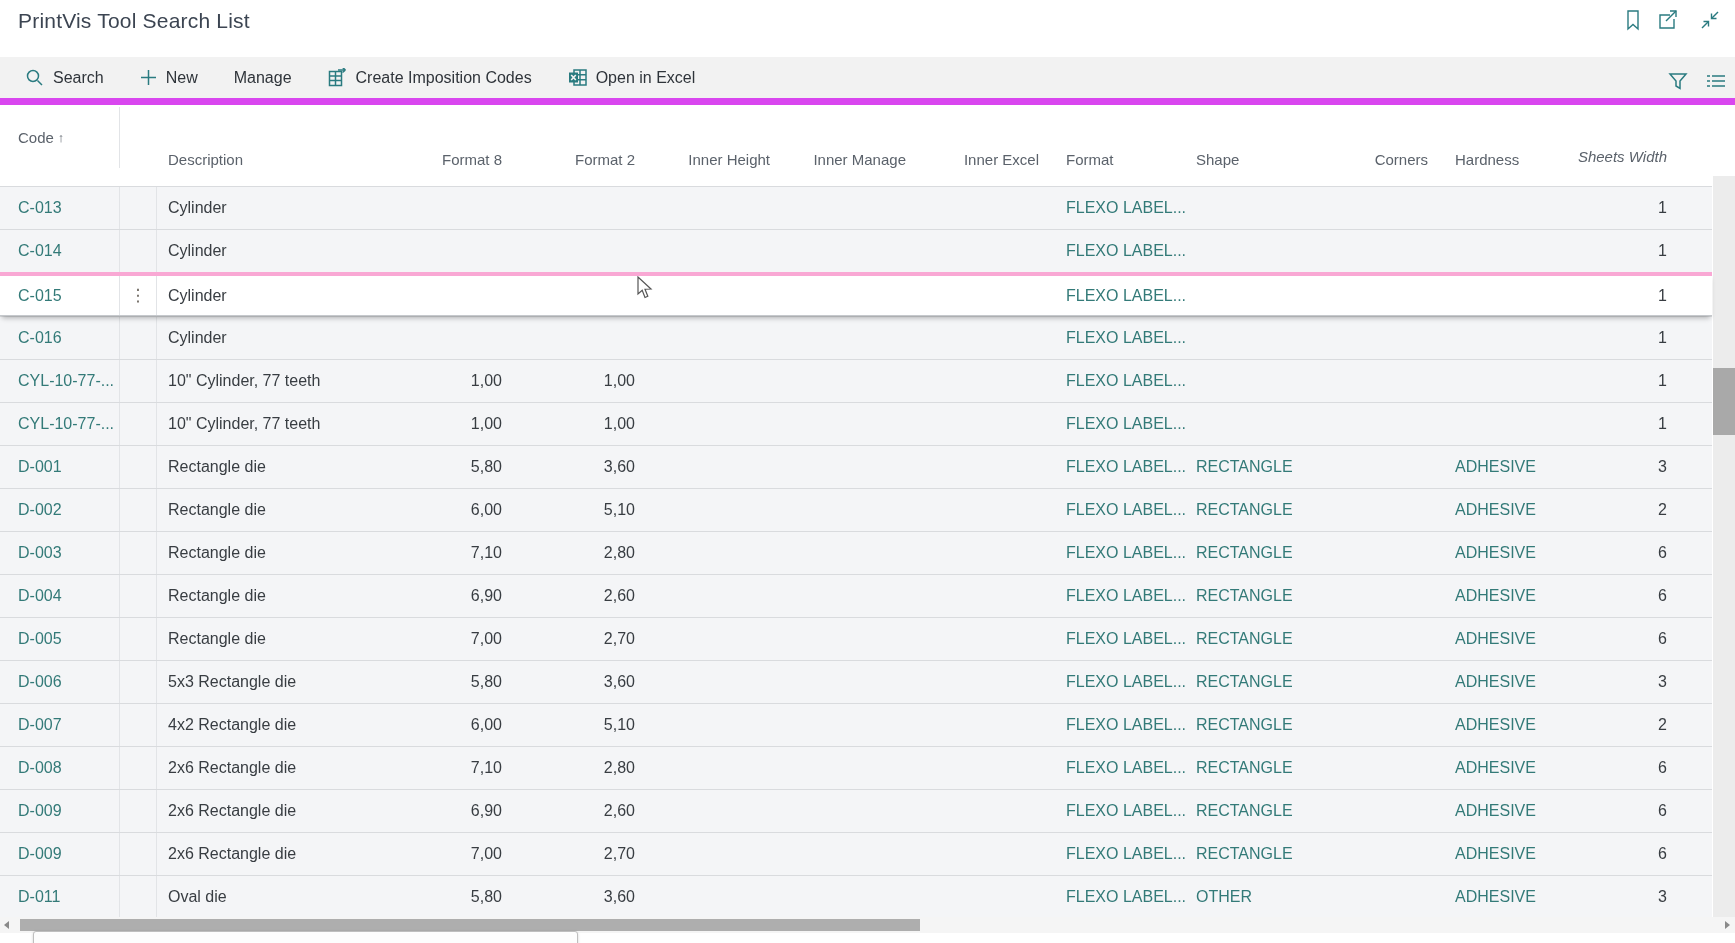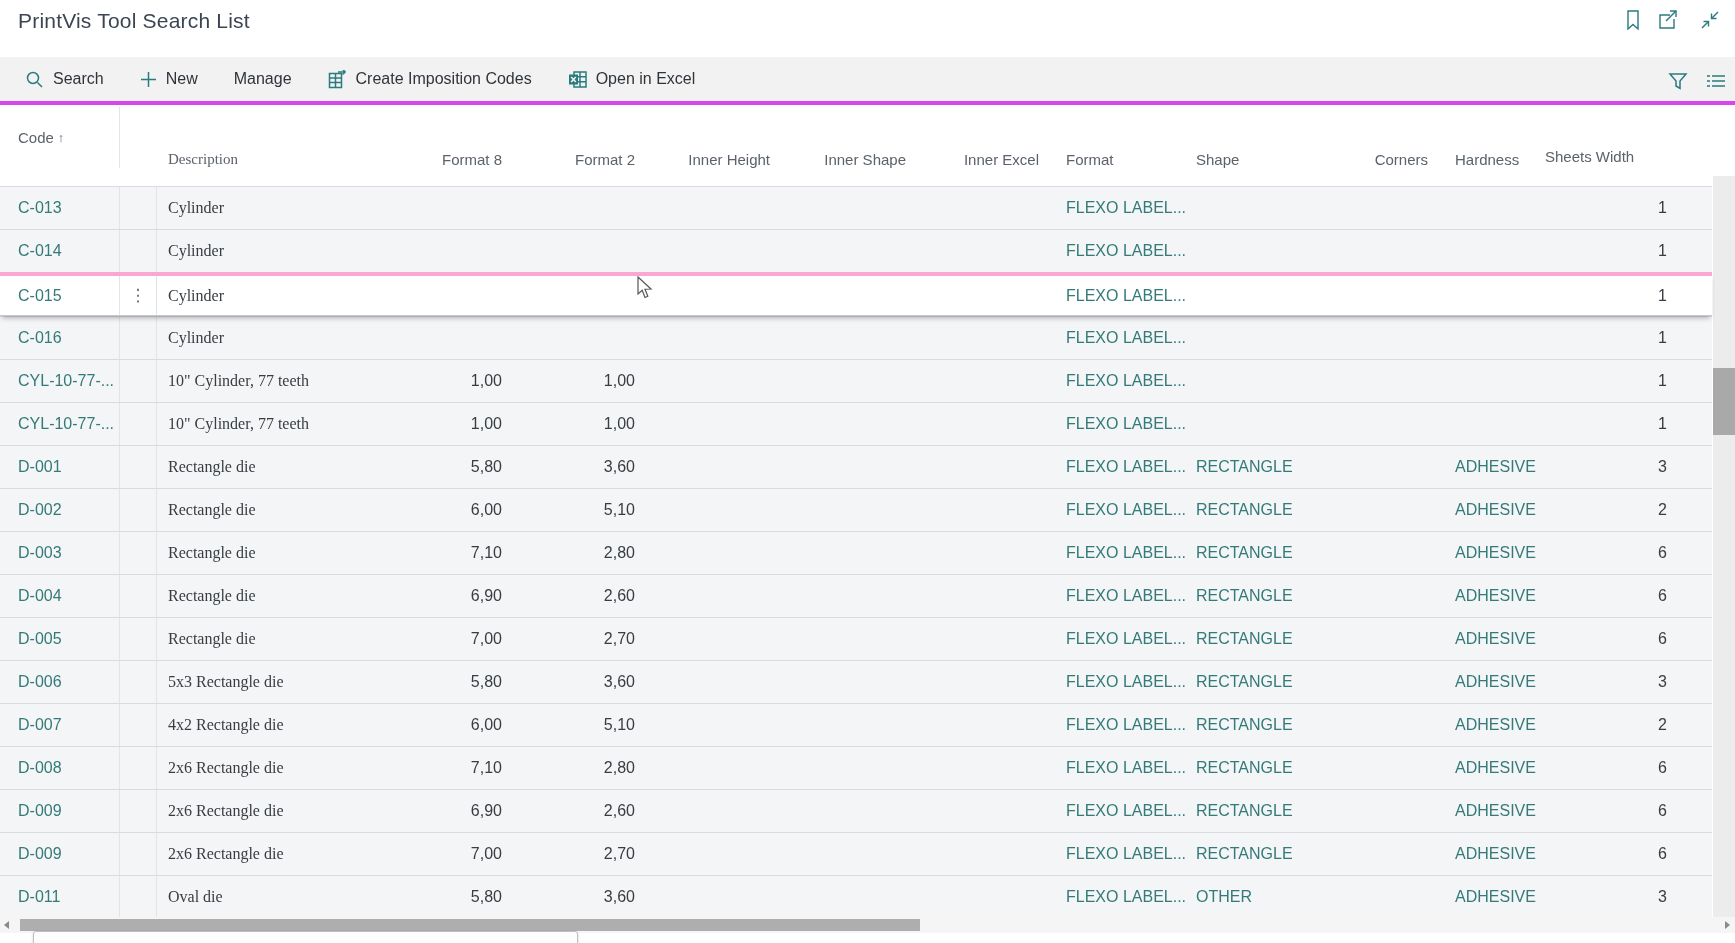--- a/index.html
+++ b/index.html
@@ -11,21 +11,21 @@
   
   .titlebar { position:absolute; top:0; left:0; width:100%; height:46px; background:#fff;text-decoration:underline; }
   .page-title { position:absolute; left:18px; top:9px; font-size:21px; font-weight:400; color:#3c4552; letter-spacing:.2px; }
   .win-icon { position:absolute; top:9px; width:22px; height:22px; cursor:pointer; }
   .win-icon svg { width:22px; height:22px; stroke:#2a7b80; fill:none; stroke-width:1.4; }
   #bookmark { left:1622px; } #popout { left:1657px; } #collapse { left:1699px; }
 
   
   .toolbar {
     position:absolute; top:57px; left:0; width:100%; height:48px;
-    background:#f2f2f2; border-bottom:4px solid #d946ef;
+    background:#f2f2f2; border-bottom:7px solid #d946ef;
     display:flex; align-items:center; padding-left:25px;
   }
   .action { display:flex; align-items:center; gap:9px; cursor:pointer; font-size:16px; color:#2f343a; margin-right:36px; white-space:nowrap; }
   .action svg { stroke:#2a7b80; fill:none; stroke-width:1.5; }
   .tb-right { position:absolute; top:0; height:48px; display:flex; align-items:center; cursor:pointer; }
   #filter-btn { right:46px; } #listview-btn { right:8px; }
   .tb-right svg { stroke:#2a7b80; fill:none; stroke-width:1.5; }
 
   
   .cols {
@@ -42,26 +42,26 @@
   .row {
     height:43px; background:#f4f5f7; border-top:1px solid #d9dbde;
     align-items:center; font-size:16px; position:relative;
   }
   .row.selected {
     background:#ffffff; border-top:4px solid #f9a8d4; border-bottom:1px solid #c5c8cc;
     box-shadow:0 4px 5px -2px rgba(0,0,0,.28); z-index:2; height:44px;
   }
   .c-code { padding-left:18px; border-right:1px solid #e2e4e7; align-self:stretch; display:flex; align-items:center; }
   .c-menu { border-right:1px solid #e2e4e7; align-self:stretch; display:flex; align-items:center; justify-content:center; }
-  .c-desc { padding-left:11px;font-family:Liberation Serif, serif; }
+  .c-desc { padding-left:11px; }
   .num { text-align:right; }
   .c-group { padding-left:27px; }
   .c-shape { padding-left:6px; }
   .c-hard  { padding-left:27px; }
-  .h-sheets { text-align:left; white-space:normal !important; line-height:1.45; }
+  .h-sheets { text-align:right; white-space:normal !important; line-height:1.45;font-style:italic; }
   .link { color:#337a78; cursor:pointer; overflow:hidden; text-overflow:ellipsis; white-space:nowrap; }
   .sort-arrow { font-size:13px; color:#5b626b; margin-left:4px; }
   .row-menu { visibility:hidden; color:#6d675f; font-size:17px; letter-spacing:0; cursor:pointer; }
   .row.selected .row-menu { visibility:visible; }
 
   
   .vscroll { position:absolute; left:1713px; top:176px; width:22px; height:741px; background:#ececec; }
   .vscroll .thumb { position:absolute; left:0; top:192px; width:100%; height:67px; background:#a9a9a9; cursor:pointer; }
   .hscroll { position:absolute; left:0; top:917px; width:1735px; height:16px; background:#f5f5f5; }
   .hscroll .thumb { position:absolute; left:20px; top:2px; width:900px; height:12px; background:#aeaeae; cursor:pointer; }
@@ -160,21 +160,21 @@
 <div class="grid-header cols">
   <div class="h c-code">
     <span>Code</span>
       <span class="sort-arrow">↑</span>
   </div>
   <div class="h"></div>
   <div class="h c-desc">Description</div>
   <div class="h num">Format 8</div>
   <div class="h num">Format 2</div>
   <div class="h num">Inner Height</div>
-  <div class="h num">Inner Shape</div>
+  <div class="h num">Inner Manage</div>
   <div class="h num">Inner Excel</div>
   <div class="h c-group">Format</div>
   <div class="h c-shape">Shape</div>
   <div class="h num">Corners</div>
   <div class="h c-hard">Hardness</div>
   <div class="h num h-sheets">Sheets Width</div>
   <div class="h"></div>
 </div>
 
 <div class="grid-body" id="grid-body">

